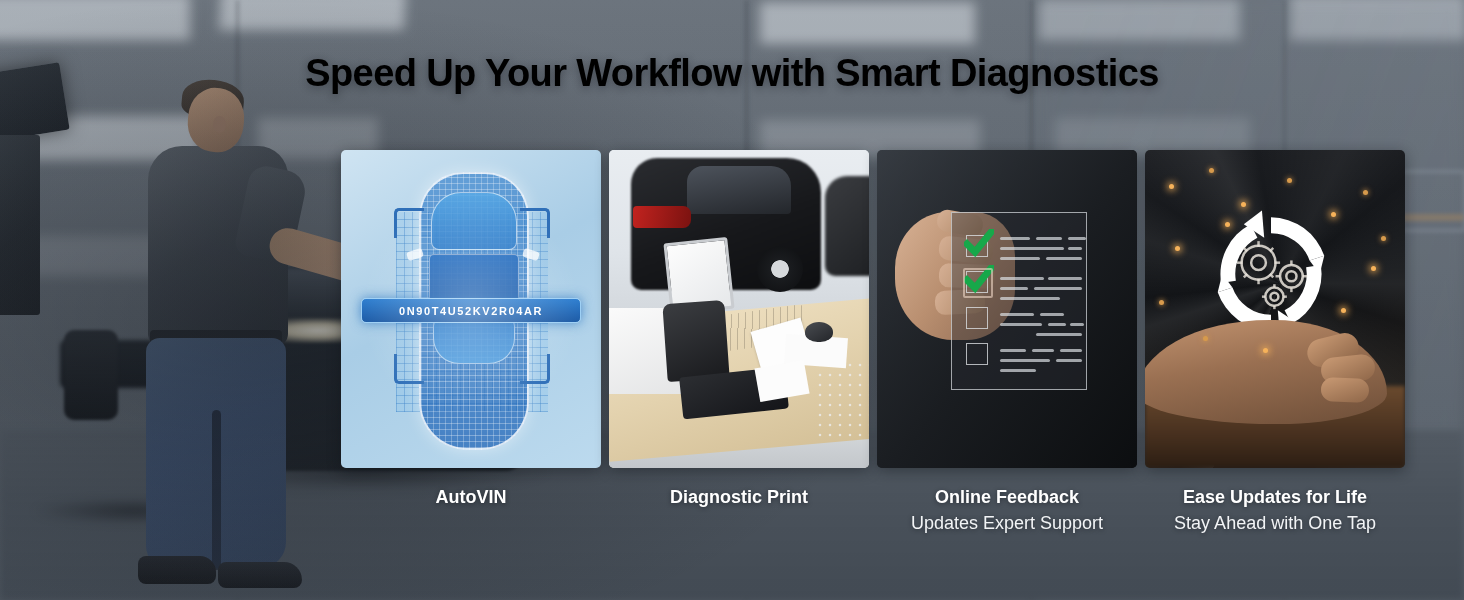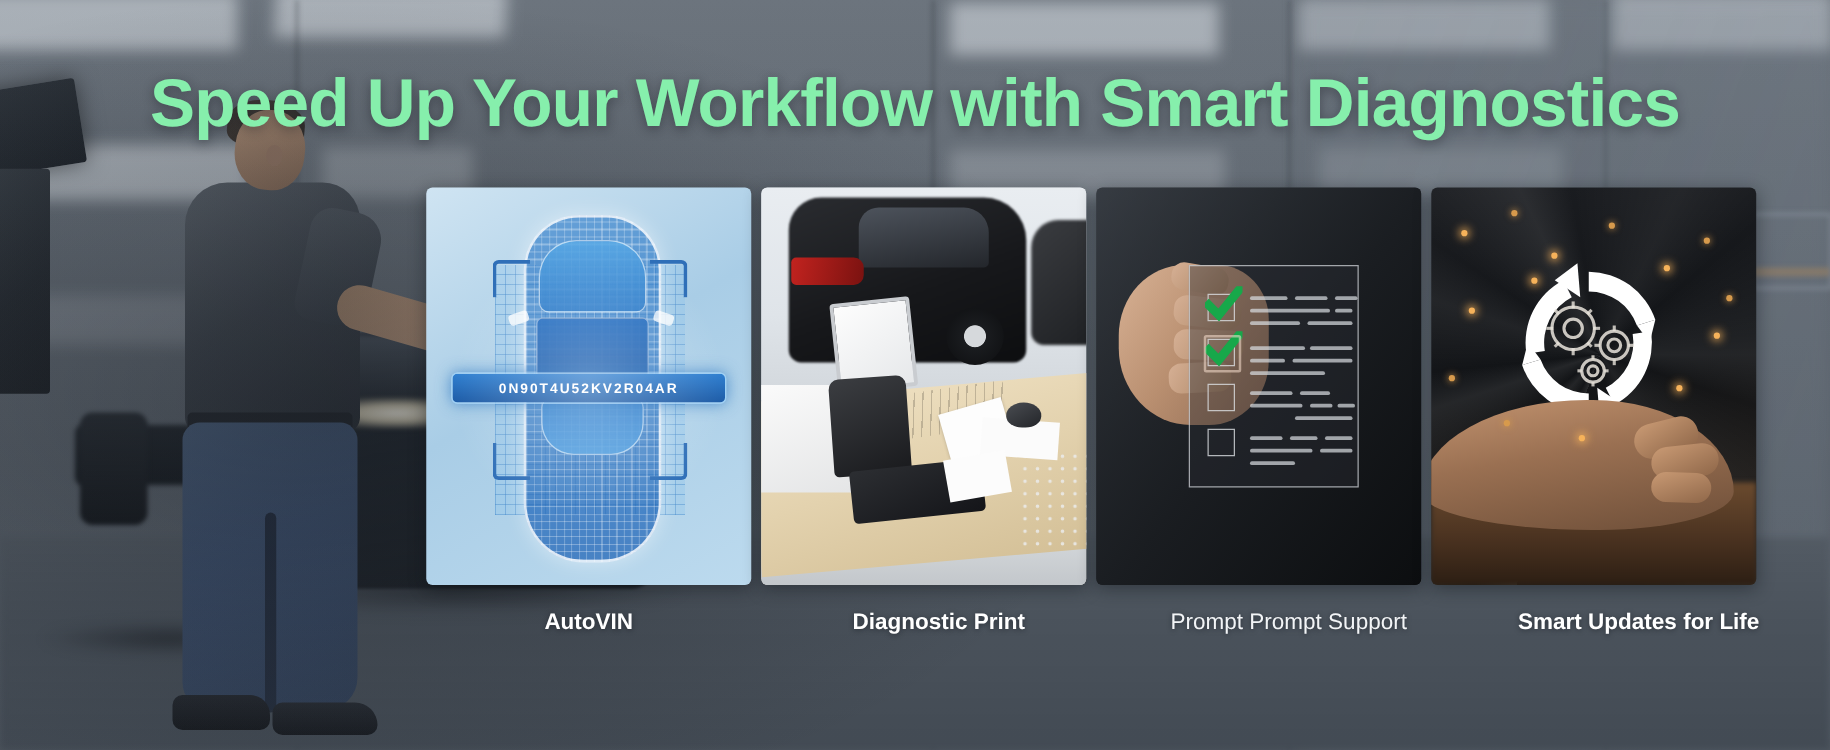--- a/index.html
+++ b/index.html
@@ -169,23 +169,23 @@
     position:absolute; inset:0;
     background:
       radial-gradient(ellipse 70% 90% at 18% 55%, rgba(10,14,20,.34), rgba(10,14,20,0) 62%),
       linear-gradient(180deg, rgba(92,102,114,.06) 0%, rgba(70,78,88,.20) 78%, rgba(62,70,80,.30) 100%);
   }
 
   
   .headline {
     position:absolute; left:0; right:0; top:52px;
     text-align:center;
-    font-size:54px; font-weight:bold;
+    font-size:38px; font-weight:bold;
     letter-spacing:-0.6px;
-    color:#86efac;
+    color:#000000;
     text-shadow:0 2px 9px rgba(18,22,28,.42);
     white-space:nowrap;
   }
 
   
   .cards {
     position:absolute; left:341px; top:150px;
     width:1066px; height:318px;
     display:flex; gap:8px;
   }
@@ -422,21 +422,21 @@
   .c4 .refresh { position:absolute; left:58px; top:56px; width:136px; height:136px; }
   .c4 .sparkle {
     position:absolute; width:5px; height:5px; border-radius:50%;
     background:#f6b25a; box-shadow:0 0 7px 2px rgba(246,178,90,.8);
   }
   .c4 .sp-dim { background:#d79a4c; box-shadow:0 0 5px 1px rgba(215,154,76,.6); }
 
   
   .captions {
     position:absolute; left:341px; top:484px; width:1066px;
-    display:flex; gap:20px;
+    display:flex; gap:8px;
   }
   .cap { width:260px; flex:0 0 260px; text-align:center; }
   .cap-title {
     color:#ffffff; font-size:18px; font-weight:bold; line-height:26px;
     text-shadow:0 1px 4px rgba(16,20,26,.5);
   }
   .cap-sub {
     color:#f2f4f6; font-size:18px; font-weight:normal; line-height:27px;
     text-shadow:0 1px 4px rgba(16,20,26,.5);
   }
@@ -658,18 +658,20 @@
 </div>
 
 <div class="captions">
   <div class="cap">
     <div class="cap-title">AutoVIN</div>
   </div>
   <div class="cap">
     <div class="cap-title">Diagnostic Print</div>
   </div>
   <div class="cap">
-    <div class="cap-sub">Prompt Prompt Support</div>
+    <div class="cap-title">Online Feedback</div>
+    <div class="cap-sub">Updates Expert Support</div>
   </div>
   <div class="cap">
-    <div class="cap-title">Smart Updates for Life</div>
+    <div class="cap-title">Ease Updates for Life</div>
+    <div class="cap-sub">Stay Ahead with One Tap</div>
   </div>
 </div>
 
 </body></html>

